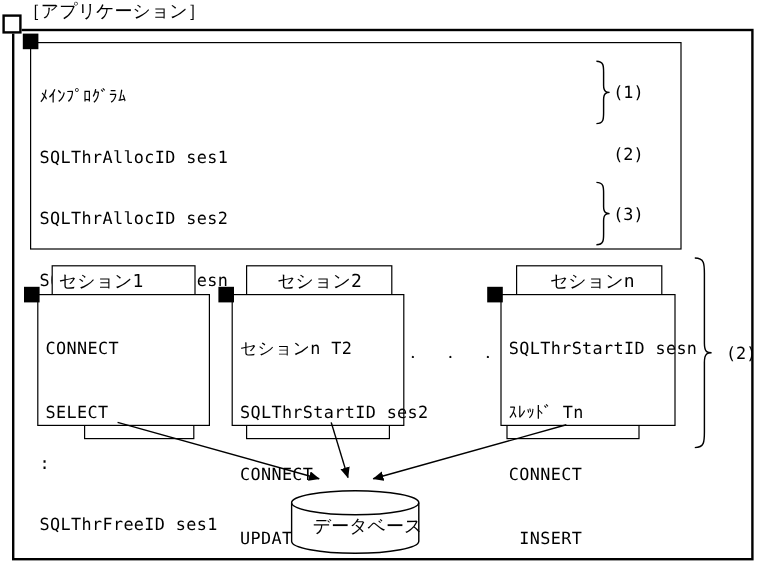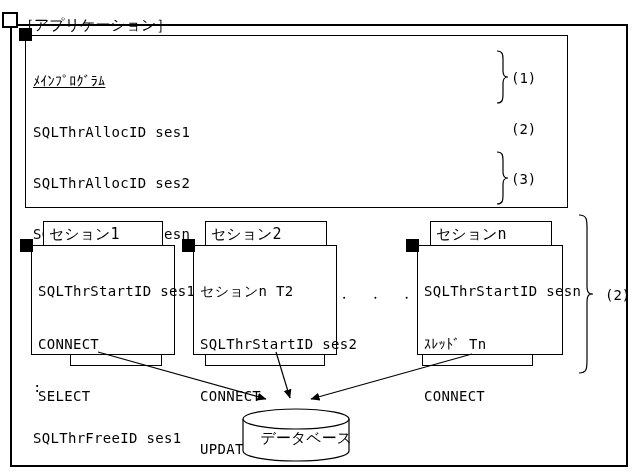--- a/index.html
+++ b/index.html
@@ -3,35 +3,35 @@
 <meta charset="utf-8">
 <style>
   html,body{margin:0;padding:0;background:#ffffff;}
   body{width:632px;height:475px;font-family:"DejaVu Sans Mono",monospace;color:#000;}
   .canvas{position:relative;width:632px;height:475px;background:#fff;overflow:hidden;}
   .abs{position:absolute;}
   .box{position:absolute;border:1px solid #000;background:#fff;box-sizing:border-box;}
   .outer{border:2px solid #000;background:transparent;}
   .txt{font-size:14px;letter-spacing:0.3px;white-space:pre;line-height:17px;}
   .mono15{font-size:15px;white-space:pre;}
-  .u{text-decoration:underline;}
+  .u{}
   .sq-black{position:absolute;width:13px;height:13px;background:#000;}
   .sq-white{position:absolute;width:12px;height:12px;background:#fff;border:2px solid #000;}
   .label{position:absolute;font-size:14px;white-space:pre;}
   .tabtxt{font-size:15px;white-space:pre;}
   .sess-lines{position:absolute;font-size:14px;line-height:17.5px;white-space:pre;letter-spacing:0.3px;}
   svg{display:block;}
   .nofill{fill:none;stroke:#000;stroke-width:1.2;}
 </style>
 </head>
 <body>
 
 <div class="canvas">
 
-  <div class="abs mono15" style="left:19px;top:0px;margin-top:16px;">［アプリケーション］</div>
+  <div class="abs mono15" style="left:19px;top:0px;">［アプリケーション］</div>
 
   <div class="box outer" style="left:10px;top:24px;width:618px;height:443px;"></div>
 
   <div class="sq-white" style="left:2px;top:12px;"></div>
 
   <div class="box" style="left:25px;top:35px;width:543px;height:173px;"></div>
   <div class="sq-black" style="left:19px;top:28px;"></div>
 
   <div class="abs txt" style="left:33px;top:39px;">
     <div class="u">ﾒｲﾝﾌﾟﾛｸﾞﾗﾑ</div>
@@ -58,54 +58,54 @@
   </svg>
   <div class="label" style="left:511px;top:171px;">(3)</div>
 
   <div class="box" style="left:43px;top:221px;width:120px;height:25px;">
     <div class="tabtxt" style="margin:3px 0 0 5px;">セション1</div>
   </div>
   <div class="box" style="left:70px;top:354px;width:92px;height:12px;"></div>
   <div class="box" style="left:31px;top:245px;width:144px;height:110px;"></div>
   <div class="sq-black" style="left:20px;top:239px;"></div>
   <div class="sess-lines" style="left:38px;top:248px;">
-    <div>SQLThrStartID ses1</div>
     <div>CONNECT</div>
     <div>SELECT</div>
     
     
   </div>
 
-  <div class="box" style="left:205px;top:221px;width:122px;height:25px;">
+  <div class="box" style="left:205px;top:221px;width:122px;height:25px;padding-left:20px;">
     <div class="tabtxt" style="margin:3px 0 0 5px;">セション2</div>
   </div>
   <div class="box" style="left:205px;top:354px;width:120px;height:12px;"></div>
   <div class="box" style="left:193px;top:245px;width:144px;height:110px;"></div>
   <div class="sq-black" style="left:182px;top:239px;"></div>
   <div class="sess-lines" style="left:200px;top:248px;">
     <div>セションn T2</div>
     <div>SQLThrStartID ses2</div>
     <div>CONNECT</div>
     <div>UPDATE</div>
     
     
   </div>
 
   <div class="abs" style="left:338px;top:290px;font-size:12px;letter-spacing:6px;">・ ・ ・</div>
 
   <div class="box" style="left:430px;top:221px;width:122px;height:25px;">
-    <div class="tabtxt" style="margin:3px 0 0 5px;">セションn</div>
+    <div class="tabtxt" style="margin:3px 0 0 5px;text-align:center;">セションn</div>
   </div>
   <div class="box" style="left:422px;top:354px;width:111px;height:12px;"></div>
   <div class="box" style="left:417px;top:245px;width:146px;height:110px;"></div>
   <div class="sq-black" style="left:406px;top:239px;"></div>
   <div class="sess-lines" style="left:424px;top:248px;">
     <div>SQLThrStartID sesn</div>
     <div>ｽﾚｯﾄﾞ Tn</div>
     <div>CONNECT</div>
+    <div> INSERT</div>
     
     
   </div>
 
   <svg class="abs" style="left:577px;top:214px;" width="18" height="160">
     <path class="nofill" d="M2,1 C10,1 10,6 10,14 L10,72 C10,80 13,80 16,80 C13,80 10,80 10,88 L10,146 C10,154 10,159 2,159"></path>
   </svg>
   <div class="label" style="left:605px;top:287px;">(2)</div>
 
   <svg class="abs" style="left:0;top:0;" width="632" height="475">

